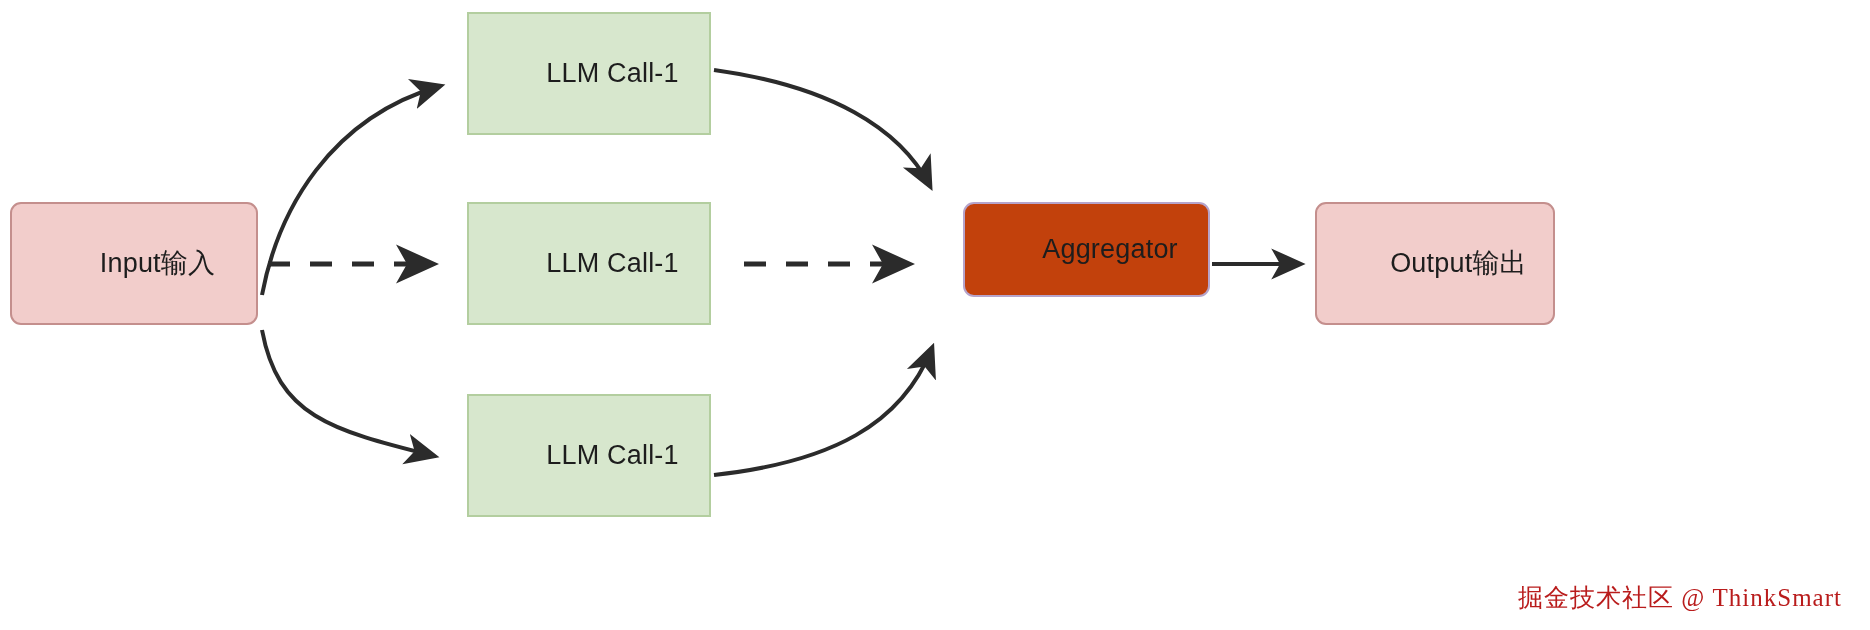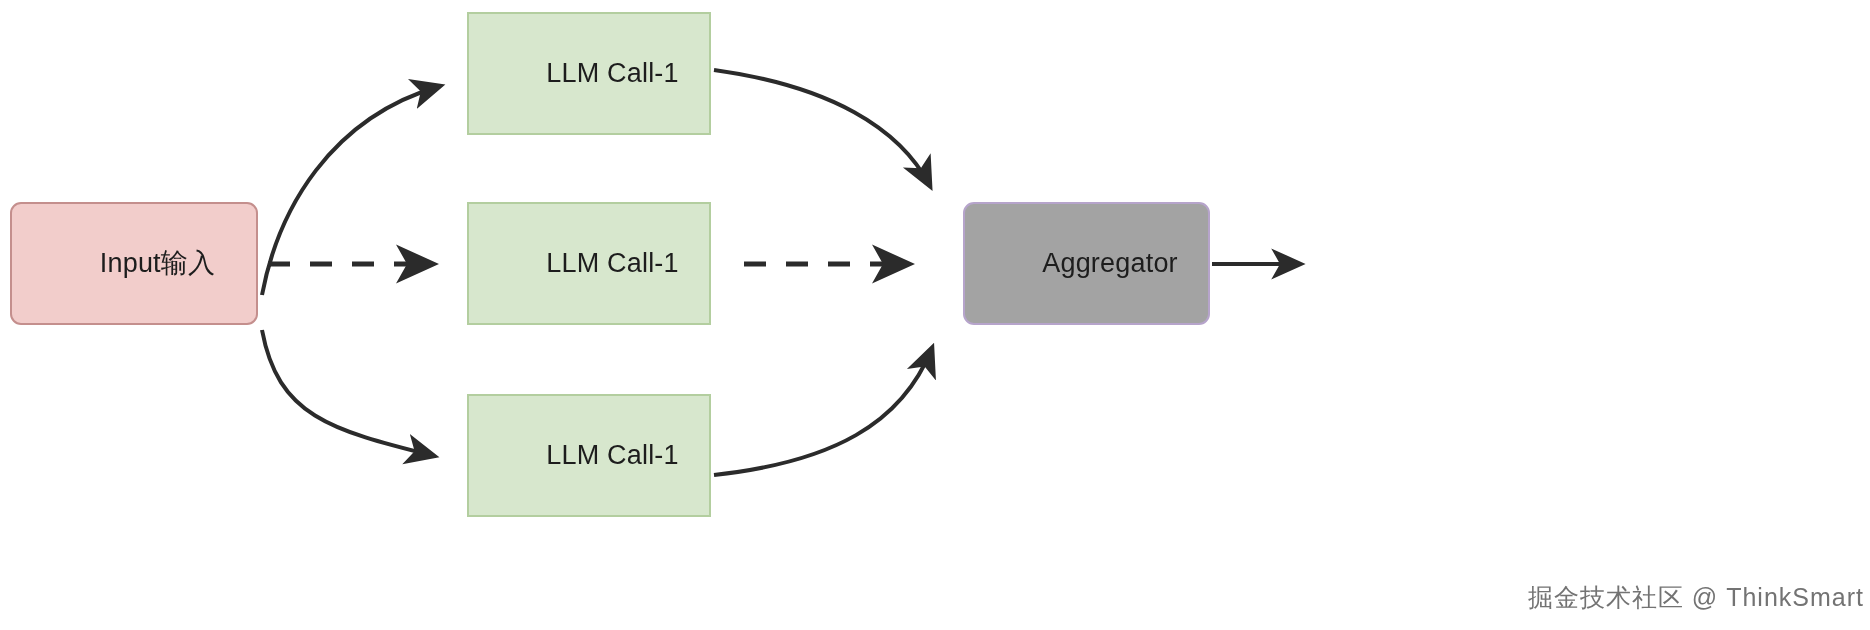--- a/index.html
+++ b/index.html
@@ -57,40 +57,40 @@
     border: 2px solid #b3ce9f;
     border-radius: 0px;
   }
   .node-llm-1 { top: 12px; }
   .node-llm-2 { top: 202px; }
   .node-llm-3 { top: 394px; }
   .node-aggregator {
     left: 963px;
     top: 202px;
     width: 247px;
-    height: 123px;
-    background: #a3a3a3;
+    height: 95px;
+    background: #c2410c;
     border: 2px solid #b6a4cb;
     border-radius: 11px;
   }
   #edges {
     position: absolute;
     left: 0;
     top: 0;
     width: 1870px;
     height: 630px;
     pointer-events: none;
   }
   .watermark {
     position: absolute;
-    right: 6px;
+    right: 28px;
     bottom: 16px;
-    font-family: Liberation Sans, sans-serif;
+    font-family: Liberation Serif, serif;
     font-size: 25px;
-    color: #737373;
+    color: #b91c1c;
     letter-spacing: 1px;
     white-space: nowrap;
   }
 </style>
 </head>
 <body>
 
 <div id="canvas">
 
   <svg id="edges" viewBox="0 0 1870 630" width="1870" height="630" xmlns="http://www.w3.org/2000/svg">
@@ -128,16 +128,19 @@
   </div>
 
   <div class="node node-llm node-llm-3">
     <span>LLM Call-1</span>
   </div>
 
   <div class="node node-aggregator">
     <span>Aggregator</span>
   </div>
 
+  <div class="node node-output">
+    <span>Output输出</span>
+  </div>
 
   <div class="watermark">掘金技术社区 @ ThinkSmart</div>
 
 </div>
 
 </body></html>

